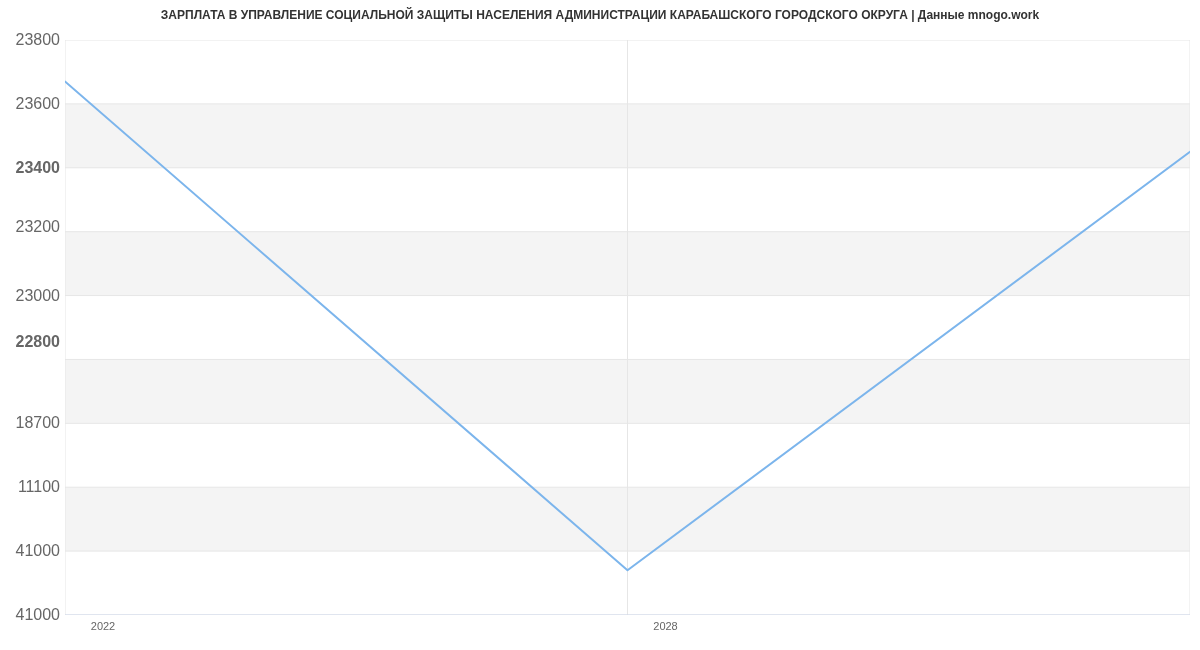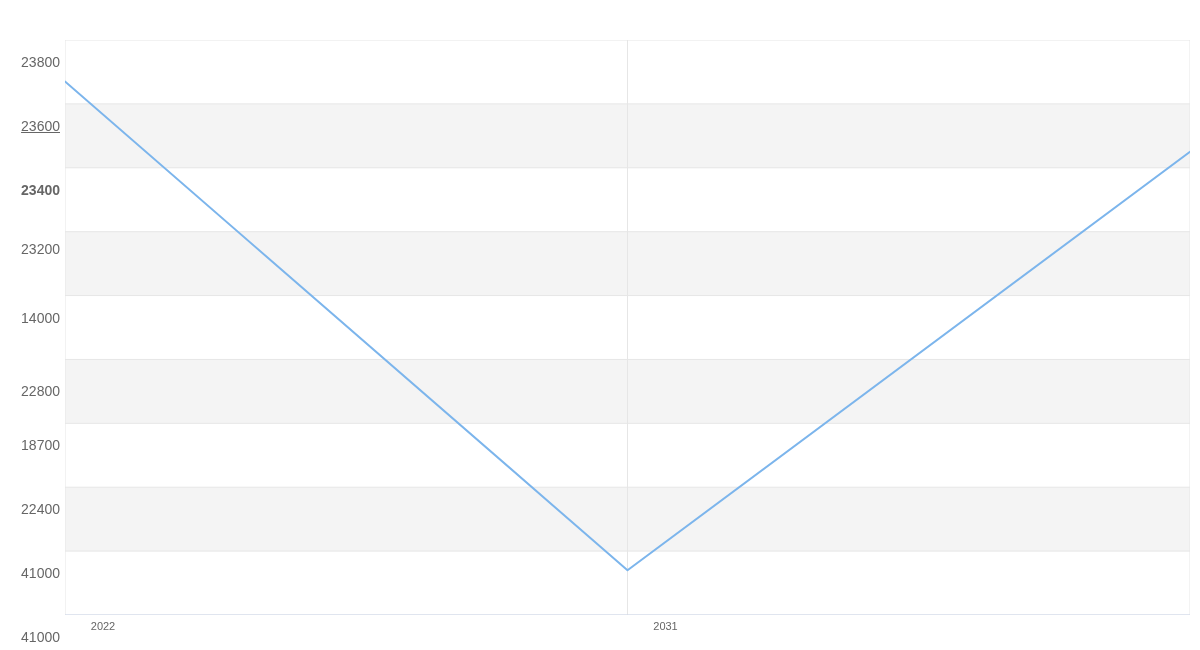--- a/index.html
+++ b/index.html
@@ -36,41 +36,41 @@
   }
   .plot-svg {
     position: absolute;
     left: 0;
     top: 0;
   }
   .y-tick-label {
     position: absolute;
     right: 1140px;
     transform: translateY(-50%);
-    font-size: 14px;
+    font-size: 16px;
     color: #666666;
     text-align: right;
     width: 55px;
-    margin-top: 22px;
   }
   .x-tick-label {
     position: absolute;
     top: 620px;
     transform: translateX(-50%);
     font-size: 11px;
     color: #666666;
     text-align: center;
     margin-left: 38px;
   }
 </style>
 </head>
 <body>
 
 <div class="chart-container">
 
+  <div class="chart-title">ЗАРПЛАТА В УПРАВЛЕНИЕ СОЦИАЛЬНОЙ ЗАЩИТЫ НАСЕЛЕНИЯ АДМИНИСТРАЦИИ КАРАБАШСКОГО ГОРОДСКОГО ОКРУГА | Данные mnogo.work</div>
 
   <div class="plot-area">
     <svg class="plot-svg" id="plot-svg" width="1125" height="575">
         <rect x="0" y="447.22222222222223" width="1125" height="63.88888888888886" fill="#f4f4f4"></rect>
         <rect x="0" y="319.44444444444446" width="1125" height="63.888888888888914" fill="#f4f4f4"></rect>
         <rect x="0" y="191.66666666666669" width="1125" height="63.88888888888886" fill="#f4f4f4"></rect>
         <rect x="0" y="63.888888888888914" width="1125" height="63.88888888888886" fill="#f4f4f4"></rect>
         <line x1="0" y1="575" x2="1125" y2="575" stroke="#e6e6e6" stroke-width="1"></line>
         <line x1="0" y1="511.1111111111111" x2="1125" y2="511.1111111111111" stroke="#e6e6e6" stroke-width="1"></line>
         <line x1="0" y1="447.22222222222223" x2="1125" y2="447.22222222222223" stroke="#e6e6e6" stroke-width="1"></line>
@@ -87,26 +87,26 @@
         <line x1="0" y1="575" x2="1125" y2="575" stroke="#ccd6eb" stroke-width="1"></line>
         <line x1="0" y1="575" x2="0" y2="581" stroke="#ccd6eb" stroke-width="1"></line>
         <line x1="562.5" y1="575" x2="562.5" y2="581" stroke="#ccd6eb" stroke-width="1"></line>
         <line x1="1125" y1="575" x2="1125" y2="581" stroke="#ccd6eb" stroke-width="1"></line>
         <path d="M0 41.527777777777715 L562.5 530.2777777777778 L1125 111.80555555555554 " fill="none" stroke="#7cb5ec" stroke-width="2" stroke-linejoin="round" stroke-linecap="round"></path>
       </svg>
   </div>
 
   <div class="y-tick-label" id="ytl-0" style="top: 615px;">41000</div>
   <div class="y-tick-label" id="ytl-1" style="top: 551.111px;">41000</div>
-  <div class="y-tick-label" id="ytl-2" style="top: 487.222px;">22400</div>
+  <div class="y-tick-label" id="ytl-2" style="top: 487.222px;">11100</div>
   <div class="y-tick-label" id="ytl-3" style="top: 423.333px;">18700</div>
-  <div class="y-tick-label" id="ytl-4" style="top: 369px;">22800</div>
-  <div class="y-tick-label" id="ytl-5" style="top: 295.556px;">14000</div>
+  <div class="y-tick-label" id="ytl-4" style="top: 342px; font-weight: bold;">22800</div>
+  <div class="y-tick-label" id="ytl-5" style="top: 295.556px;">23000</div>
   <div class="y-tick-label" id="ytl-6" style="top: 227px;">23200</div>
   <div class="y-tick-label" id="ytl-7" style="top: 167.778px; font-weight: bold;">23400</div>
-  <div class="y-tick-label" id="ytl-8" style="top: 103.889px; text-decoration: underline;">23600</div>
+  <div class="y-tick-label" id="ytl-8" style="top: 103.889px;">23600</div>
   <div class="y-tick-label" id="ytl-9" style="top: 40px;">23800</div>
 
   <div class="x-tick-label" id="xtl-0" style="left: 65px;">2022</div>
-  <div class="x-tick-label" id="xtl-1" style="left: 627.5px;">2031</div>
+  <div class="x-tick-label" id="xtl-1" style="left: 627.5px;">2028</div>
   <div class="x-tick-label" id="xtl-2" style="left: 1190px;">2024</div>
 
 </div>
 
 </body></html>

